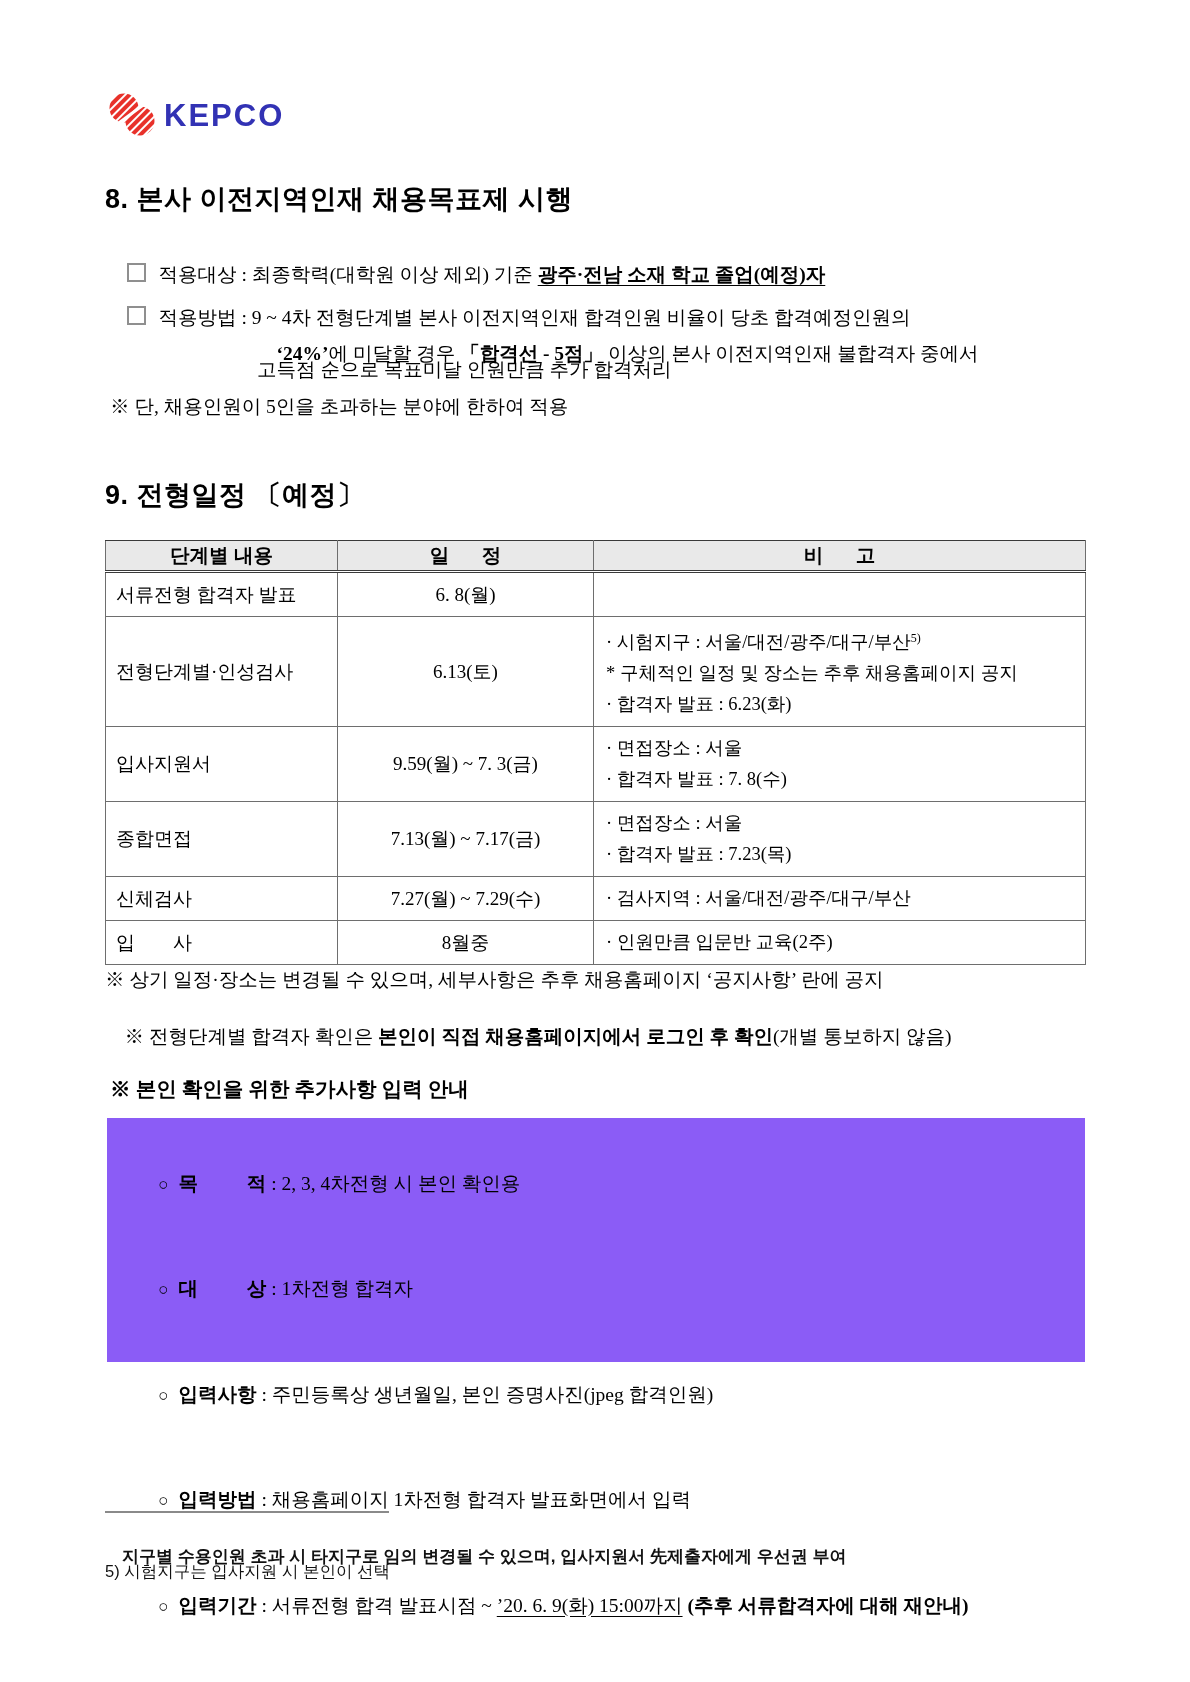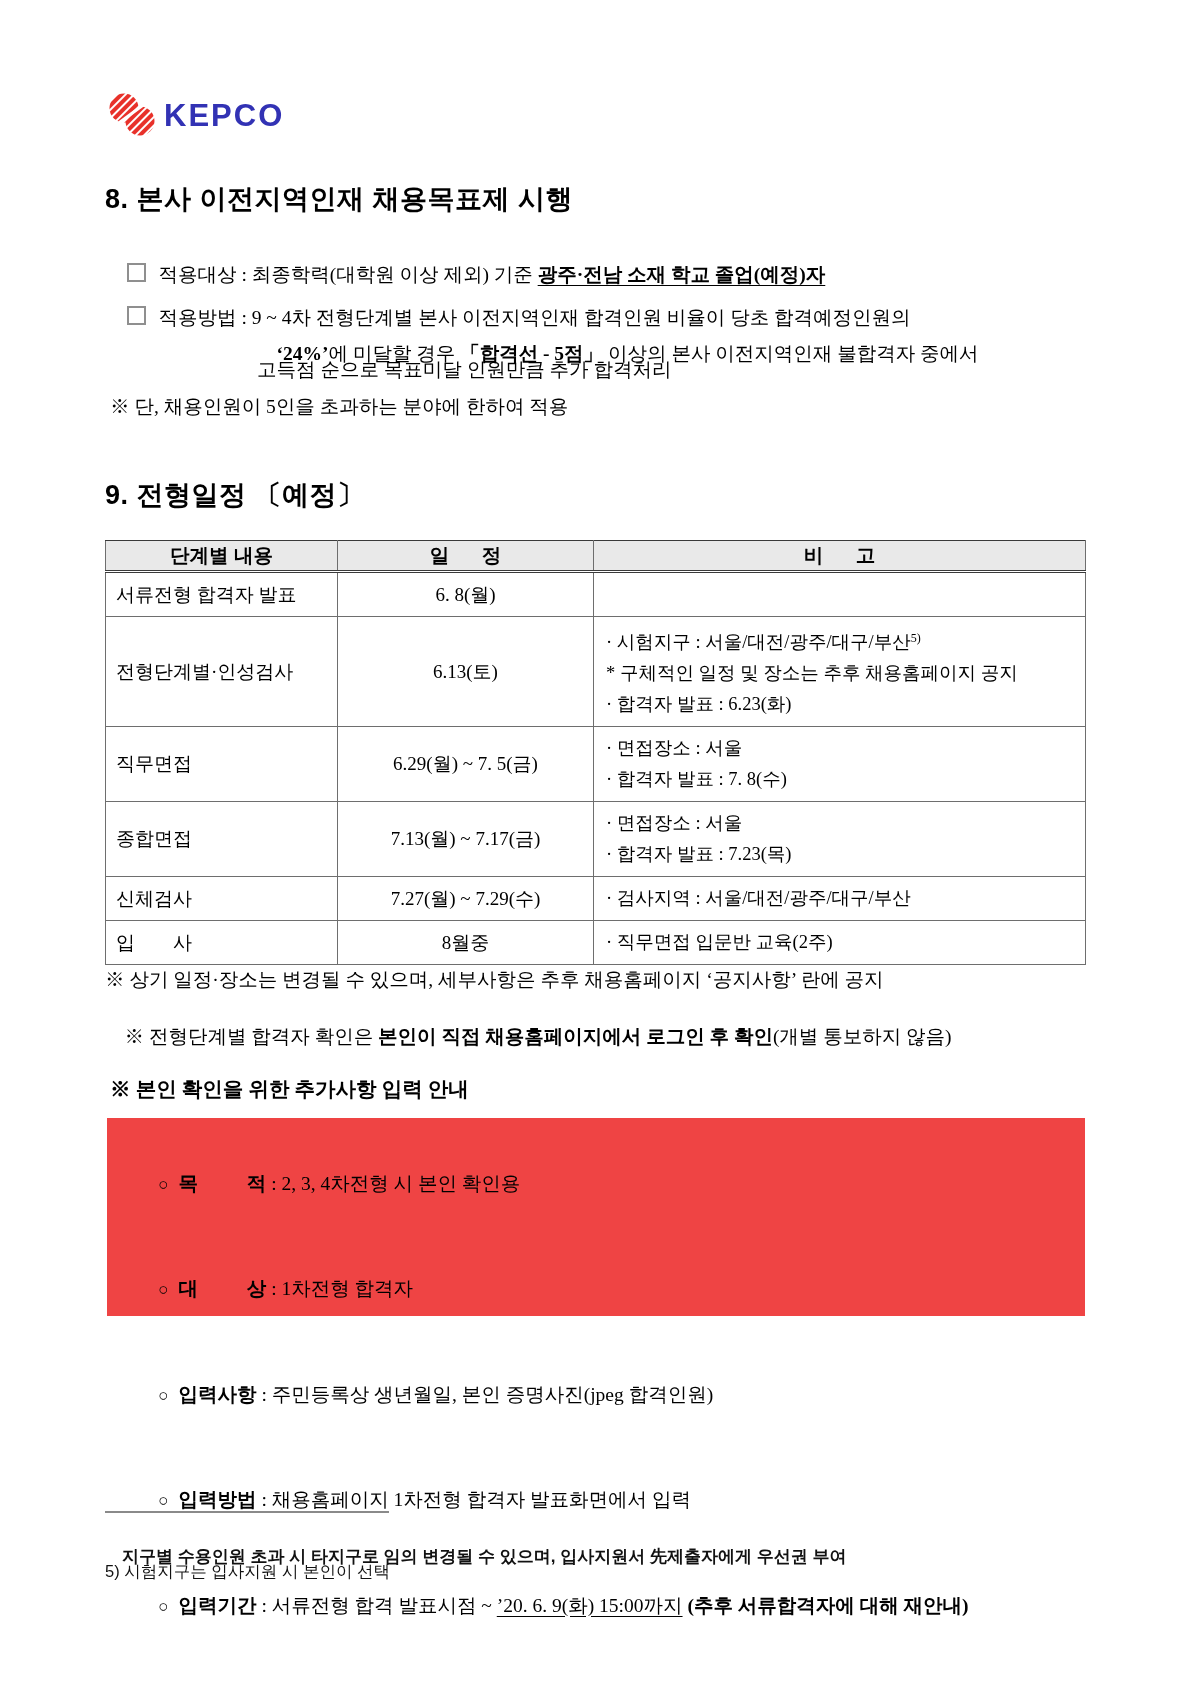--- a/index.html
+++ b/index.html
@@ -46,21 +46,21 @@
   td.remarks{padding:6px 8px 6px 12px;text-align:left;}
   .remark-line{line-height:31px;font-size:18.5px;white-space:pre;}
   .remark-line sup{font-size:12px;vertical-align:6px;}
 
   
   .note-line{font-size:19.5px;color:#000;white-space:pre;}
 
   
   .info-heading{font-weight:800;font-size:20.5px;color:#000;white-space:pre;}
   .info-box{
-    background:#ef4444;width:978px;height:198px;
+    background:#8b5cf6;width:978px;height:244px;
     padding:13px 0 0 22px;box-sizing:border-box;
   }
   .info-item{line-height:34.5px;font-size:19.5px;white-space:pre;color:#000;}
   .info-bullet{font-size:17px;margin-right:10px;}
   .info-label{font-family:"Liberation Sans","DejaVu Sans",sans-serif;font-weight:800;}
 
   
   .footnote-rule{width:284px;height:2px;background:#8a8a8a;}
   .footnote-line1{font-family:"Liberation Sans","DejaVu Sans",sans-serif;font-size:16.5px;white-space:pre;margin-top:40px;}
   .footnote-line2{font-family:"Liberation Sans","DejaVu Sans",sans-serif;font-weight:800;font-size:17px;white-space:pre;}
@@ -136,22 +136,22 @@
       <tr style="height:100px;">
         <td class="stage">전형단계별·인성검사</td>
         <td class="schedule">6.13(토)</td>
         <td class="remarks">
           <div class="remark-line"><span>· 시험지구 : 서울/대전/광주/대구/부산</span><sup>5)</sup></div>
           <div class="remark-line">* 구체적인 일정 및 장소는 추후 채용홈페이지 공지</div>
           <div class="remark-line">· 합격자 발표 : 6.23(화)</div>
         </td>
       </tr>
       <tr style="height:74px;">
-        <td class="stage">직무면접</td>
-        <td class="schedule">6.29(월) ~ 7. 5(금)</td>
+        <td class="stage">입사지원서</td>
+        <td class="schedule">9.59(월) ~ 7. 3(금)</td>
         <td class="remarks">
           <div class="remark-line">· 면접장소 : 서울</div>
           <div class="remark-line">· 합격자 발표 : 7. 8(수)</div>
         </td>
       </tr>
       <tr style="height:74px;">
         <td class="stage">종합면접</td>
         <td class="schedule">7.13(월) ~ 7.17(금)</td>
         <td class="remarks">
           <div class="remark-line">· 면접장소 : 서울</div>
@@ -162,21 +162,21 @@
         <td class="stage">신체검사</td>
         <td class="schedule">7.27(월) ~ 7.29(수)</td>
         <td class="remarks">
           <div class="remark-line">· 검사지역 : 서울/대전/광주/대구/부산</div>
         </td>
       </tr>
       <tr style="height:44px;">
         <td class="stage">입        사</td>
         <td class="schedule">8월중</td>
         <td class="remarks">
-          <div class="remark-line">· 직무면접 입문반 교육(2주)</div>
+          <div class="remark-line">· 인원만큼 입문반 교육(2주)</div>
         </td>
       </tr>
     </tbody>
   </table>
 
   <div class="abs note-line" style="left:105px;top:966px;">※ 상기 일정·장소는 변경될 수 있으며, 세부사항은 추후 채용홈페이지 ‘공지사항’ 란에 공지</div>
 
   <div class="abs note-line" style="left:105px;top:1001px;">
     <span>※ 전형단계별 합격자 확인은 </span><span class="b">본인이 직접 채용홈페이지에서 로그인 후 확인</span><span>(개별 통보하지 않음)</span>
   </div>

